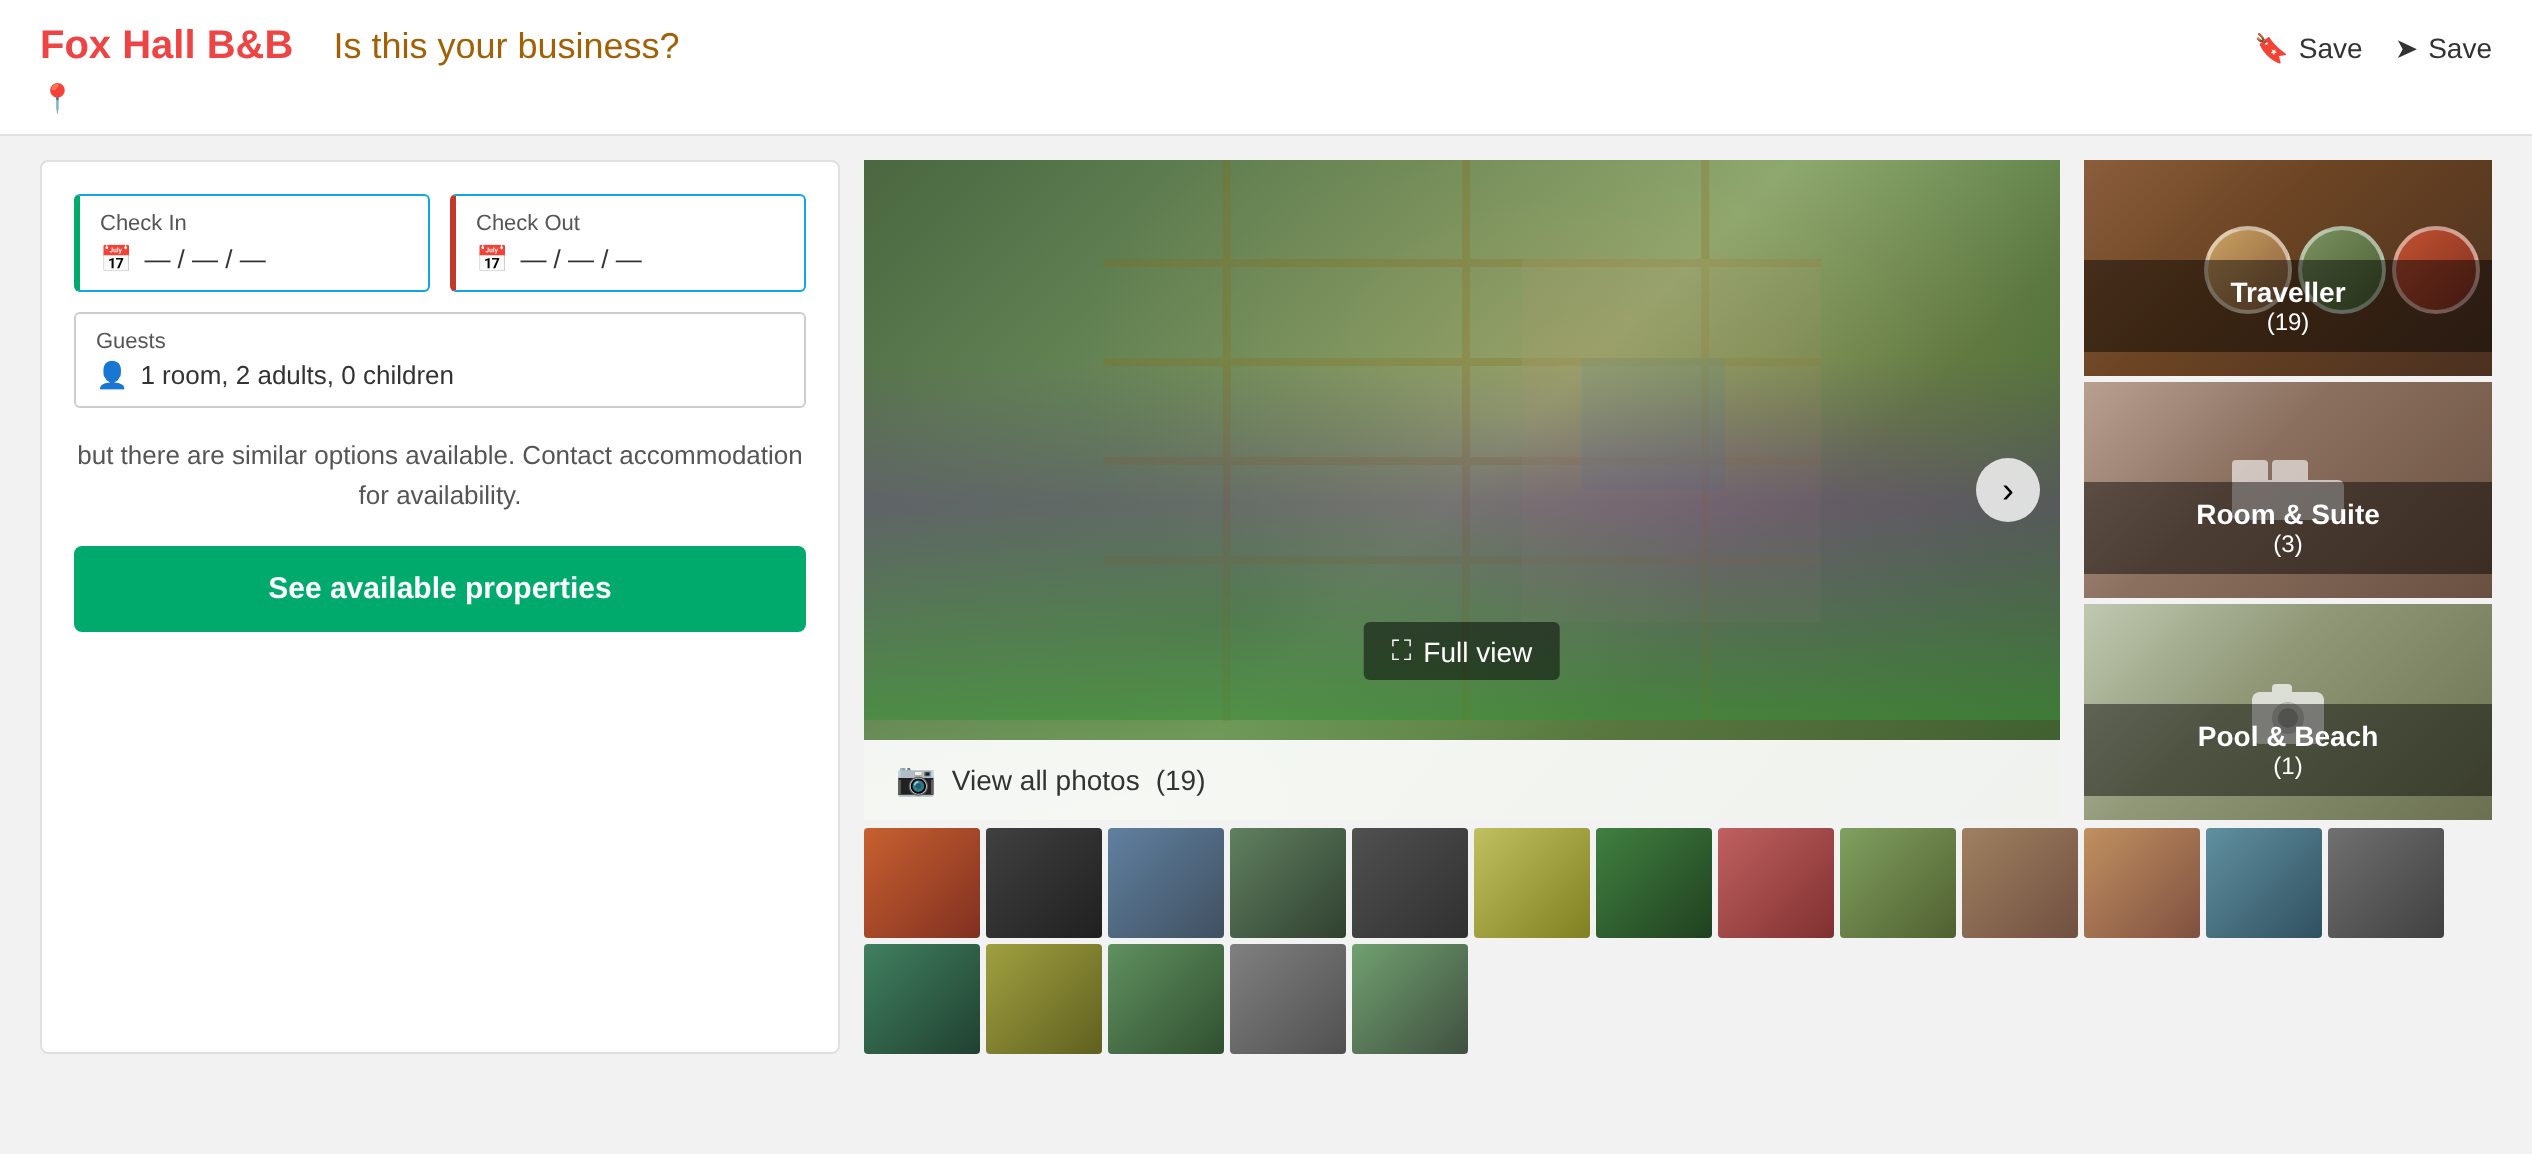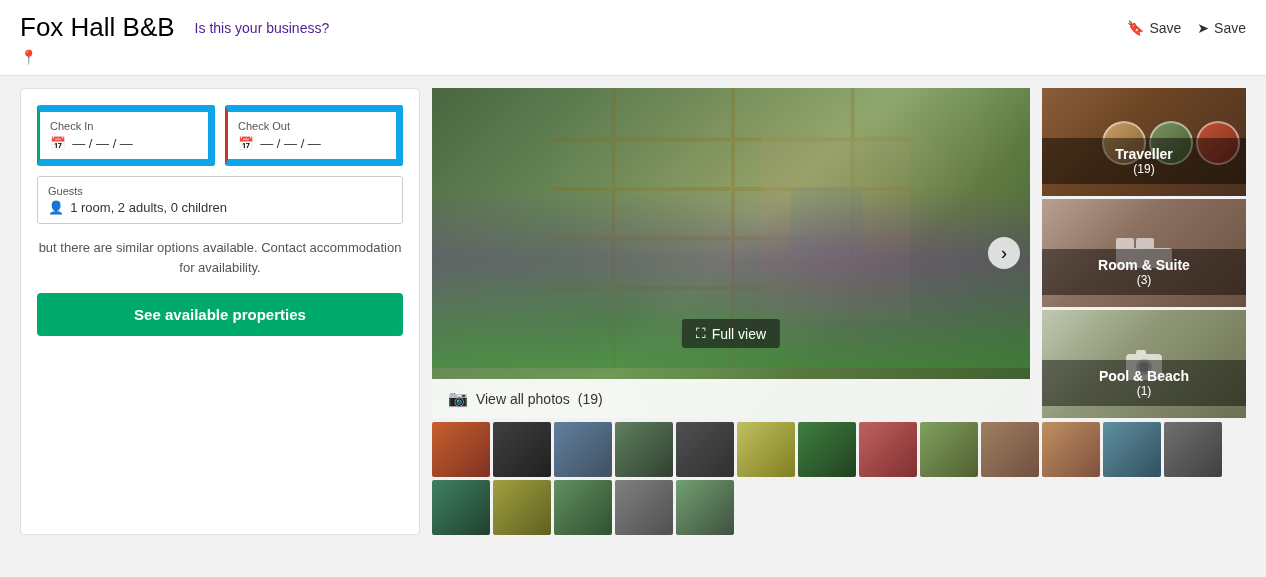--- a/index.html
+++ b/index.html
@@ -11,28 +11,28 @@
       padding: 12px 20px 10px 20px;
       border-bottom: 1px solid #e0e0e0;
     }
     .header-top {
       display: flex;
       align-items: center;
       justify-content: space-between;
       margin-bottom: 6px;
     }
     .hotel-name {
-      font-size: 26px;
-      font-weight: normal;
-      color: #000000;
+      font-size: 20px;
+      font-weight: bold;
+      color: #ef4444;
       margin-right: 10px;
     }
     .business-link {
-      color: #4c1d95;
-      font-size: 14px;
+      color: #a16207;
+      font-size: 18px;
       text-decoration: none;
     }
     .header-title-row {
       display: flex;
       align-items: center;
       gap: 10px;
     }
     .header-actions {
       display: flex;
       gap: 16px;
@@ -103,21 +103,21 @@
       padding: 16px;
       margin-right: 12px;
     }
     .checkin-row {
       display: flex;
       gap: 10px;
       margin-bottom: 10px;
     }
     .checkin-box {
       flex: 1;
-      border: 7px solid #0ea5e9;
+      border: 1px solid #0ea5e9;
       border-radius: 3px;
       padding: 8px 10px;
       position: relative;
     }
     .checkin-box.has-accent-left {
       border-left: 3px solid #00aa6c;
     }
     .checkin-box.has-accent-left-red {
       border-left: 3px solid #c0392b;
     }

